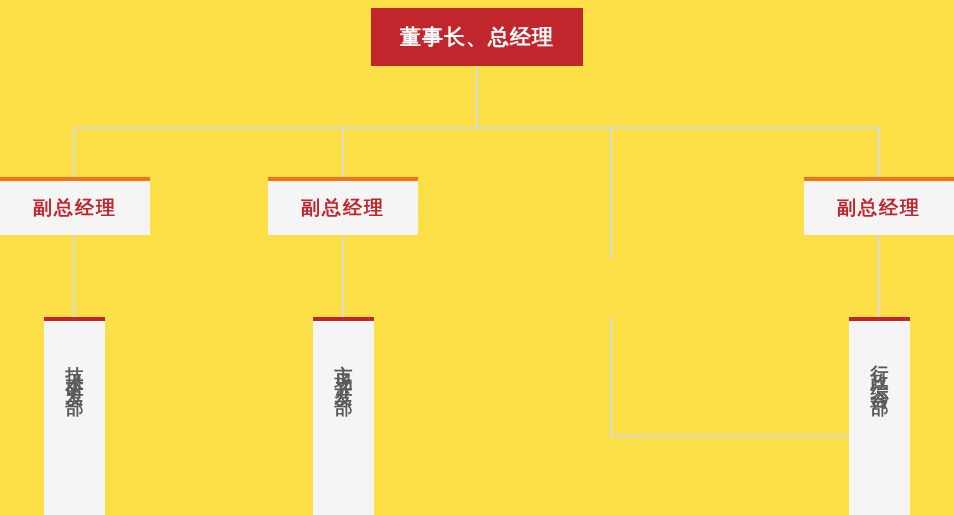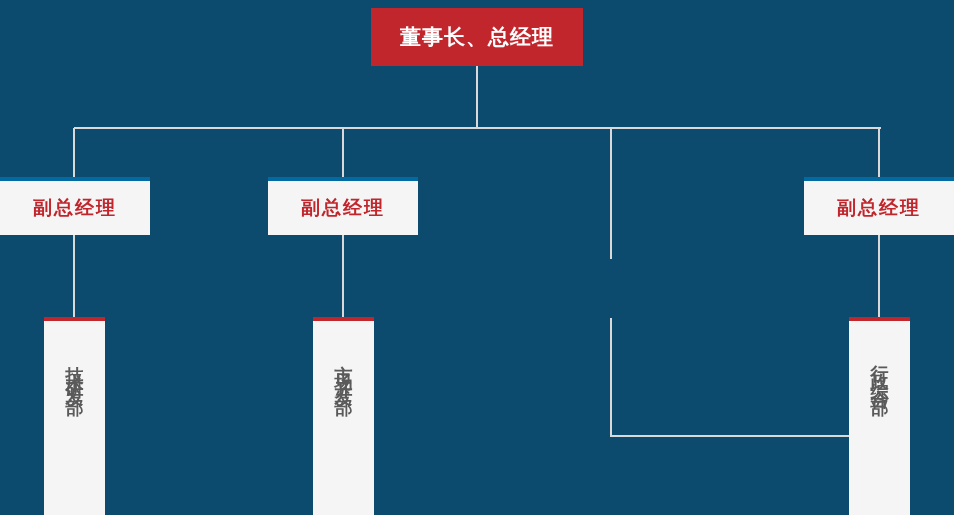--- a/index.html
+++ b/index.html
@@ -2,21 +2,21 @@
 <html><head>
 <meta charset="utf-8">
 <style>
   html, body { margin: 0; padding: 0; background: #ffffff; }
   body { font-family: "Liberation Sans", "DejaVu Sans", sans-serif; }
 
   .stage {
     position: relative;
     width: 954px;
     height: 515px;
-    background: #0c4a6e;
+    background: #fde047;
     overflow: hidden;
   }
 
   
   .line {
     position: absolute;
     background: #d9d9d9;
   }
   .line.v { width: 2px; }
   .line.h { height: 2px; }
@@ -46,21 +46,21 @@
     left: 371px; top: 8px; width: 212px; height: 58px;
     background: #c1262d;
     color: #ffffff;
     font-size: 21px;
     font-weight: bold;
     letter-spacing: 1px;
   }
 
   .node.manager {
     background: #f5f5f5;
-    border-top: 4px solid #0369a1;
+    border-top: 4px solid #f97316;
     color: #c1262d;
     font-size: 19px;
     font-weight: bold;
     letter-spacing: 2px;
   }
   .n-vgm1 { left: 0;     top: 177px; width: 150px; height: 58px; }
   .n-vgm2 { left: 268px; top: 177px; width: 150px; height: 58px; }
   .n-fin  { left: 537px; top: 258px; width: 150px; height: 60px; }
   .n-vgm3 { left: 804px; top: 177px; width: 150px; height: 58px; }
 

